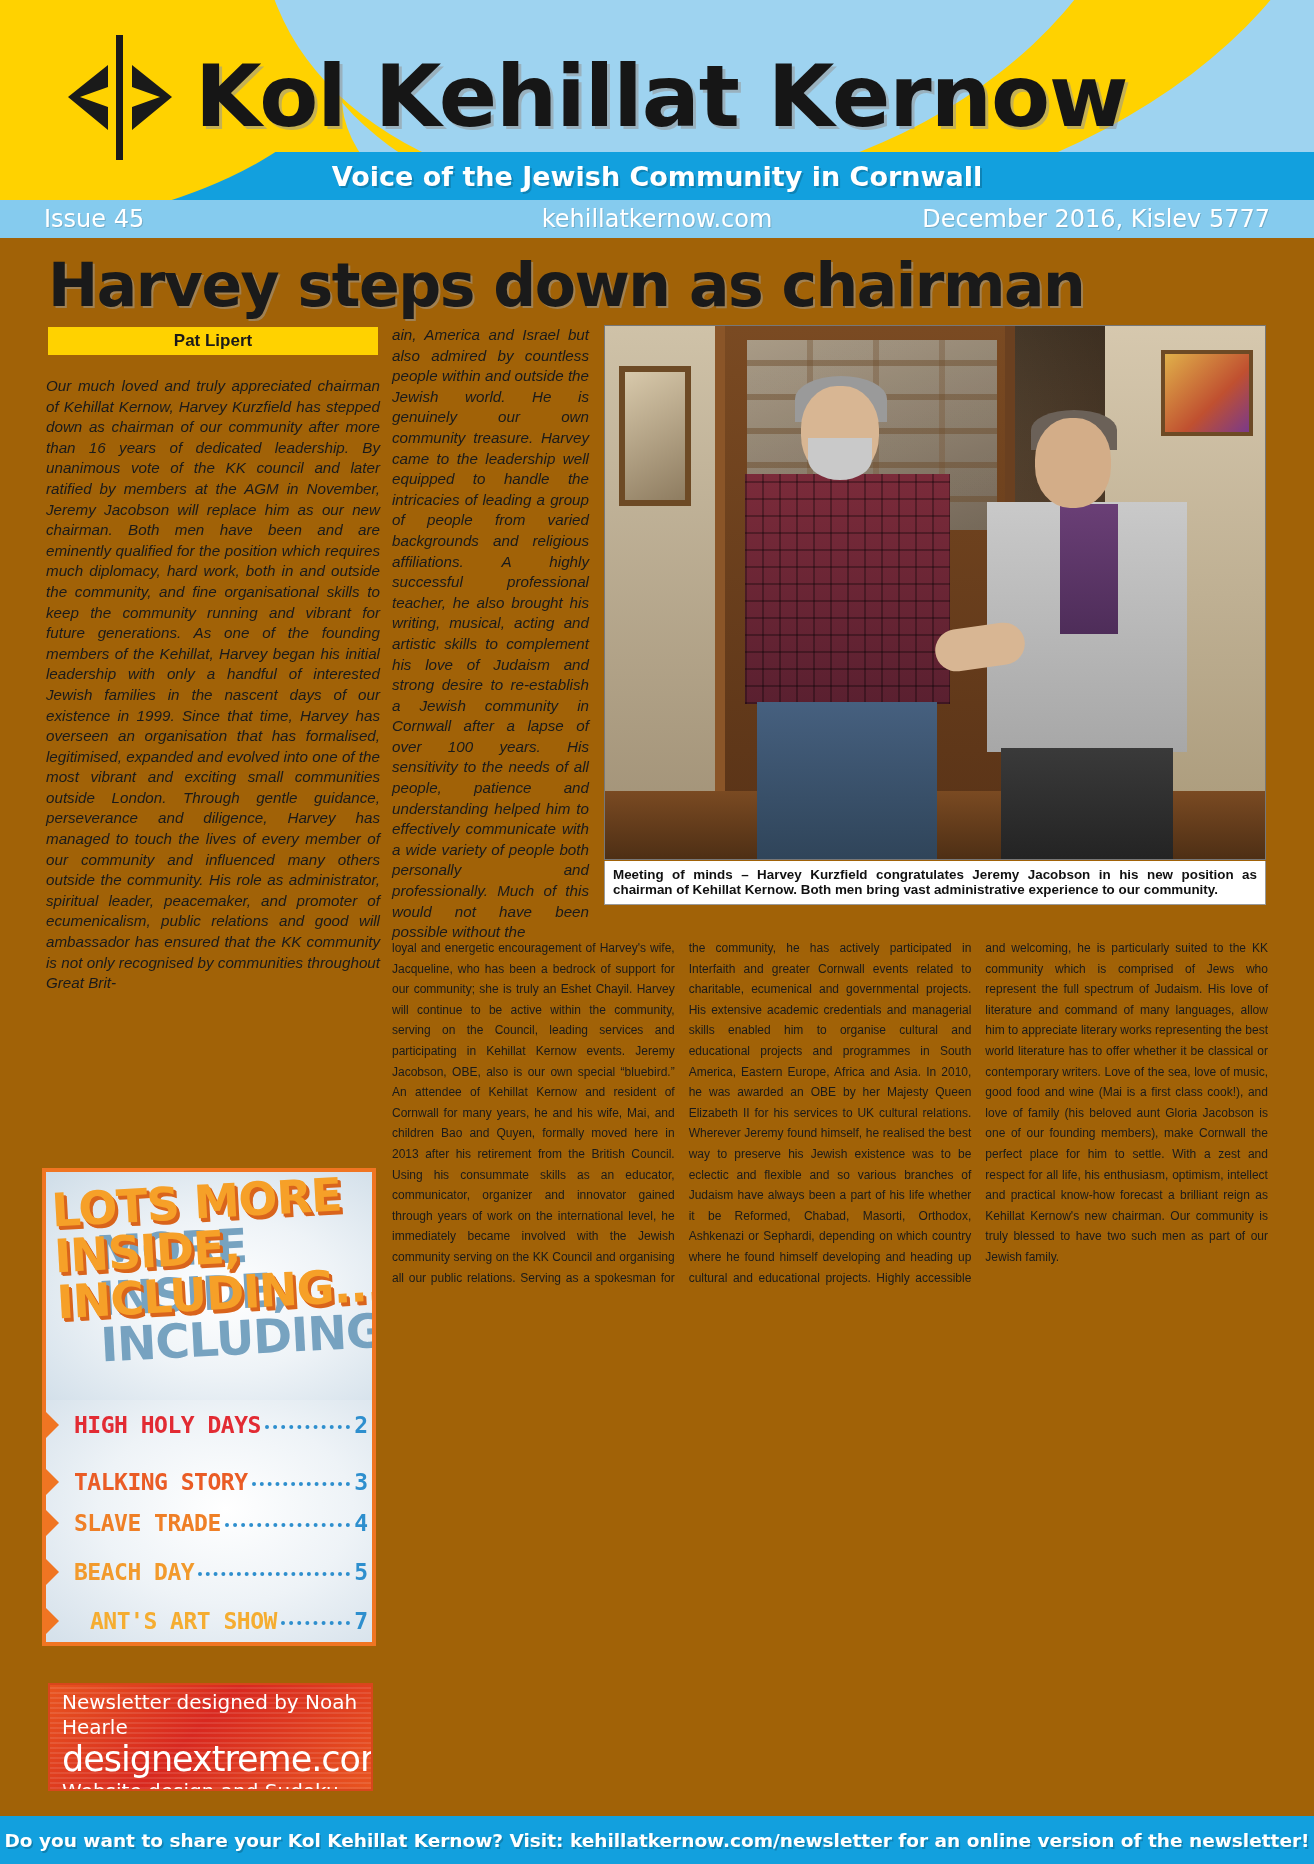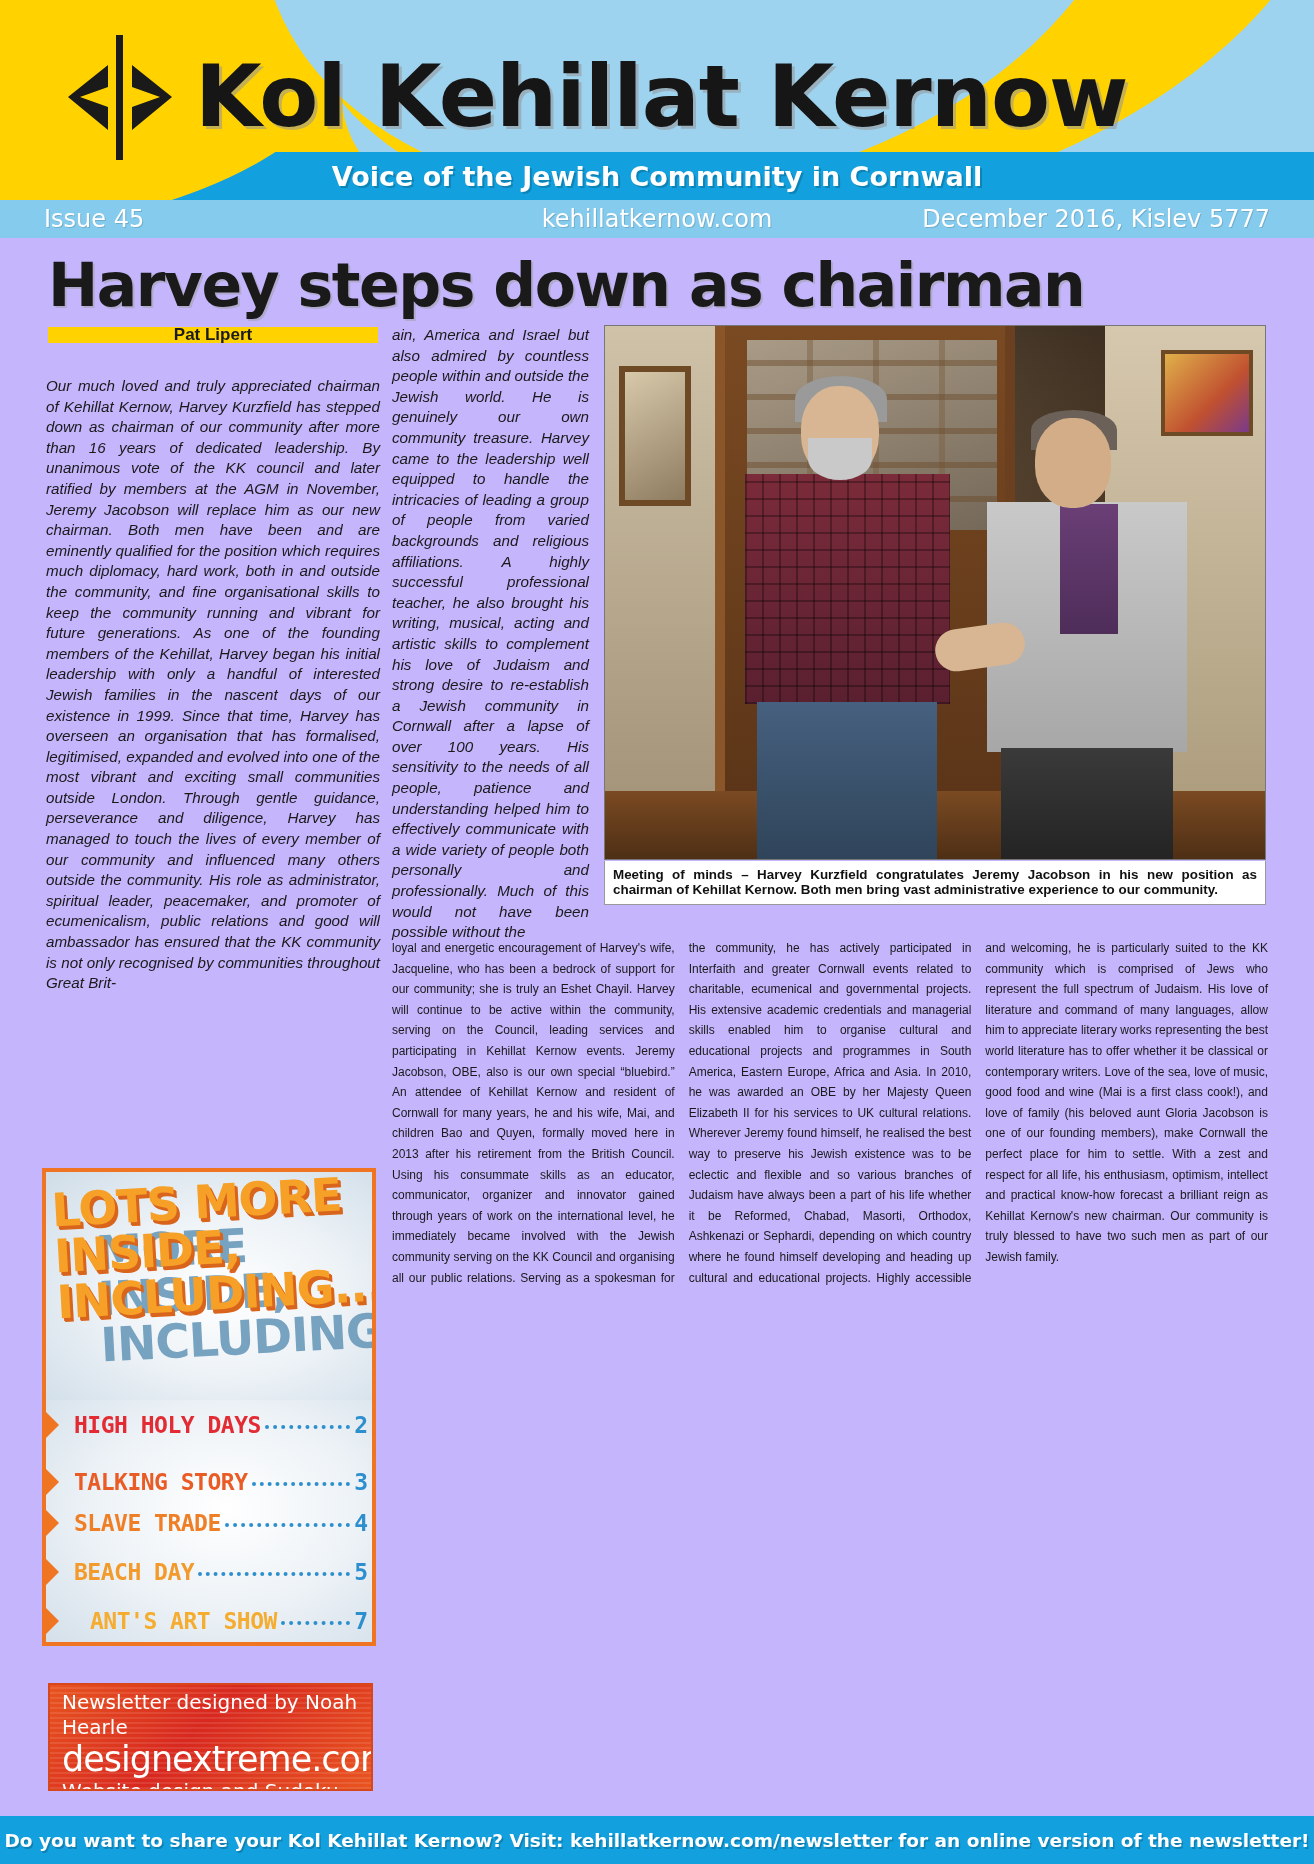--- a/index.html
+++ b/index.html
@@ -2,21 +2,21 @@
 <html><head>
 <meta charset="utf-8">
 <style>
   * { box-sizing: border-box; margin: 0; padding: 0; }
   html, body {
     width: 1314px; height: 1864px;
     font-family: "Liberation Sans", sans-serif;
     background: #ffffff;
     overflow: hidden;
   }
-  .page { position: relative; width: 1314px; height: 1864px; background:#c4b5fd; }
+  .page { position: relative; width: 1314px; height: 1864px; background:#a16207; }
 
   
   .masthead {
     position: absolute; left:0; top:0; width:1314px; height:195px;
     background: #ffd200;
     overflow: hidden;
   }
   .mh-blue-right {
     position:absolute; right:0; top:0; width:420px; height:195px;
     background:#9ed3f0;
@@ -89,21 +89,21 @@
   .headline {
     position:absolute; left:48px; top:250px; width:1220px;
     font-size:60px; font-weight:700; color:#1a1a1a;
     font-family:"DejaVu Sans", sans-serif;
     letter-spacing:-1.5px;
     text-shadow: 2px 2px 0 rgba(160,160,160,0.5);
   }
 
   
   .byline {
-    position:absolute; left:48px; top:327px; width:330px; height:16px;
+    position:absolute; left:48px; top:327px; width:330px; height:28px;
     background:#ffd200; color:#1a1a1a;
     display:flex; align-items:center; justify-content:center;
     font-size:17px; font-weight:700;
   }
 
   
   .col {
     position:absolute;
     font-size:15.2px; line-height:20.6px; color:#1a1a1a;
     text-align:justify; text-justify:inter-word;

